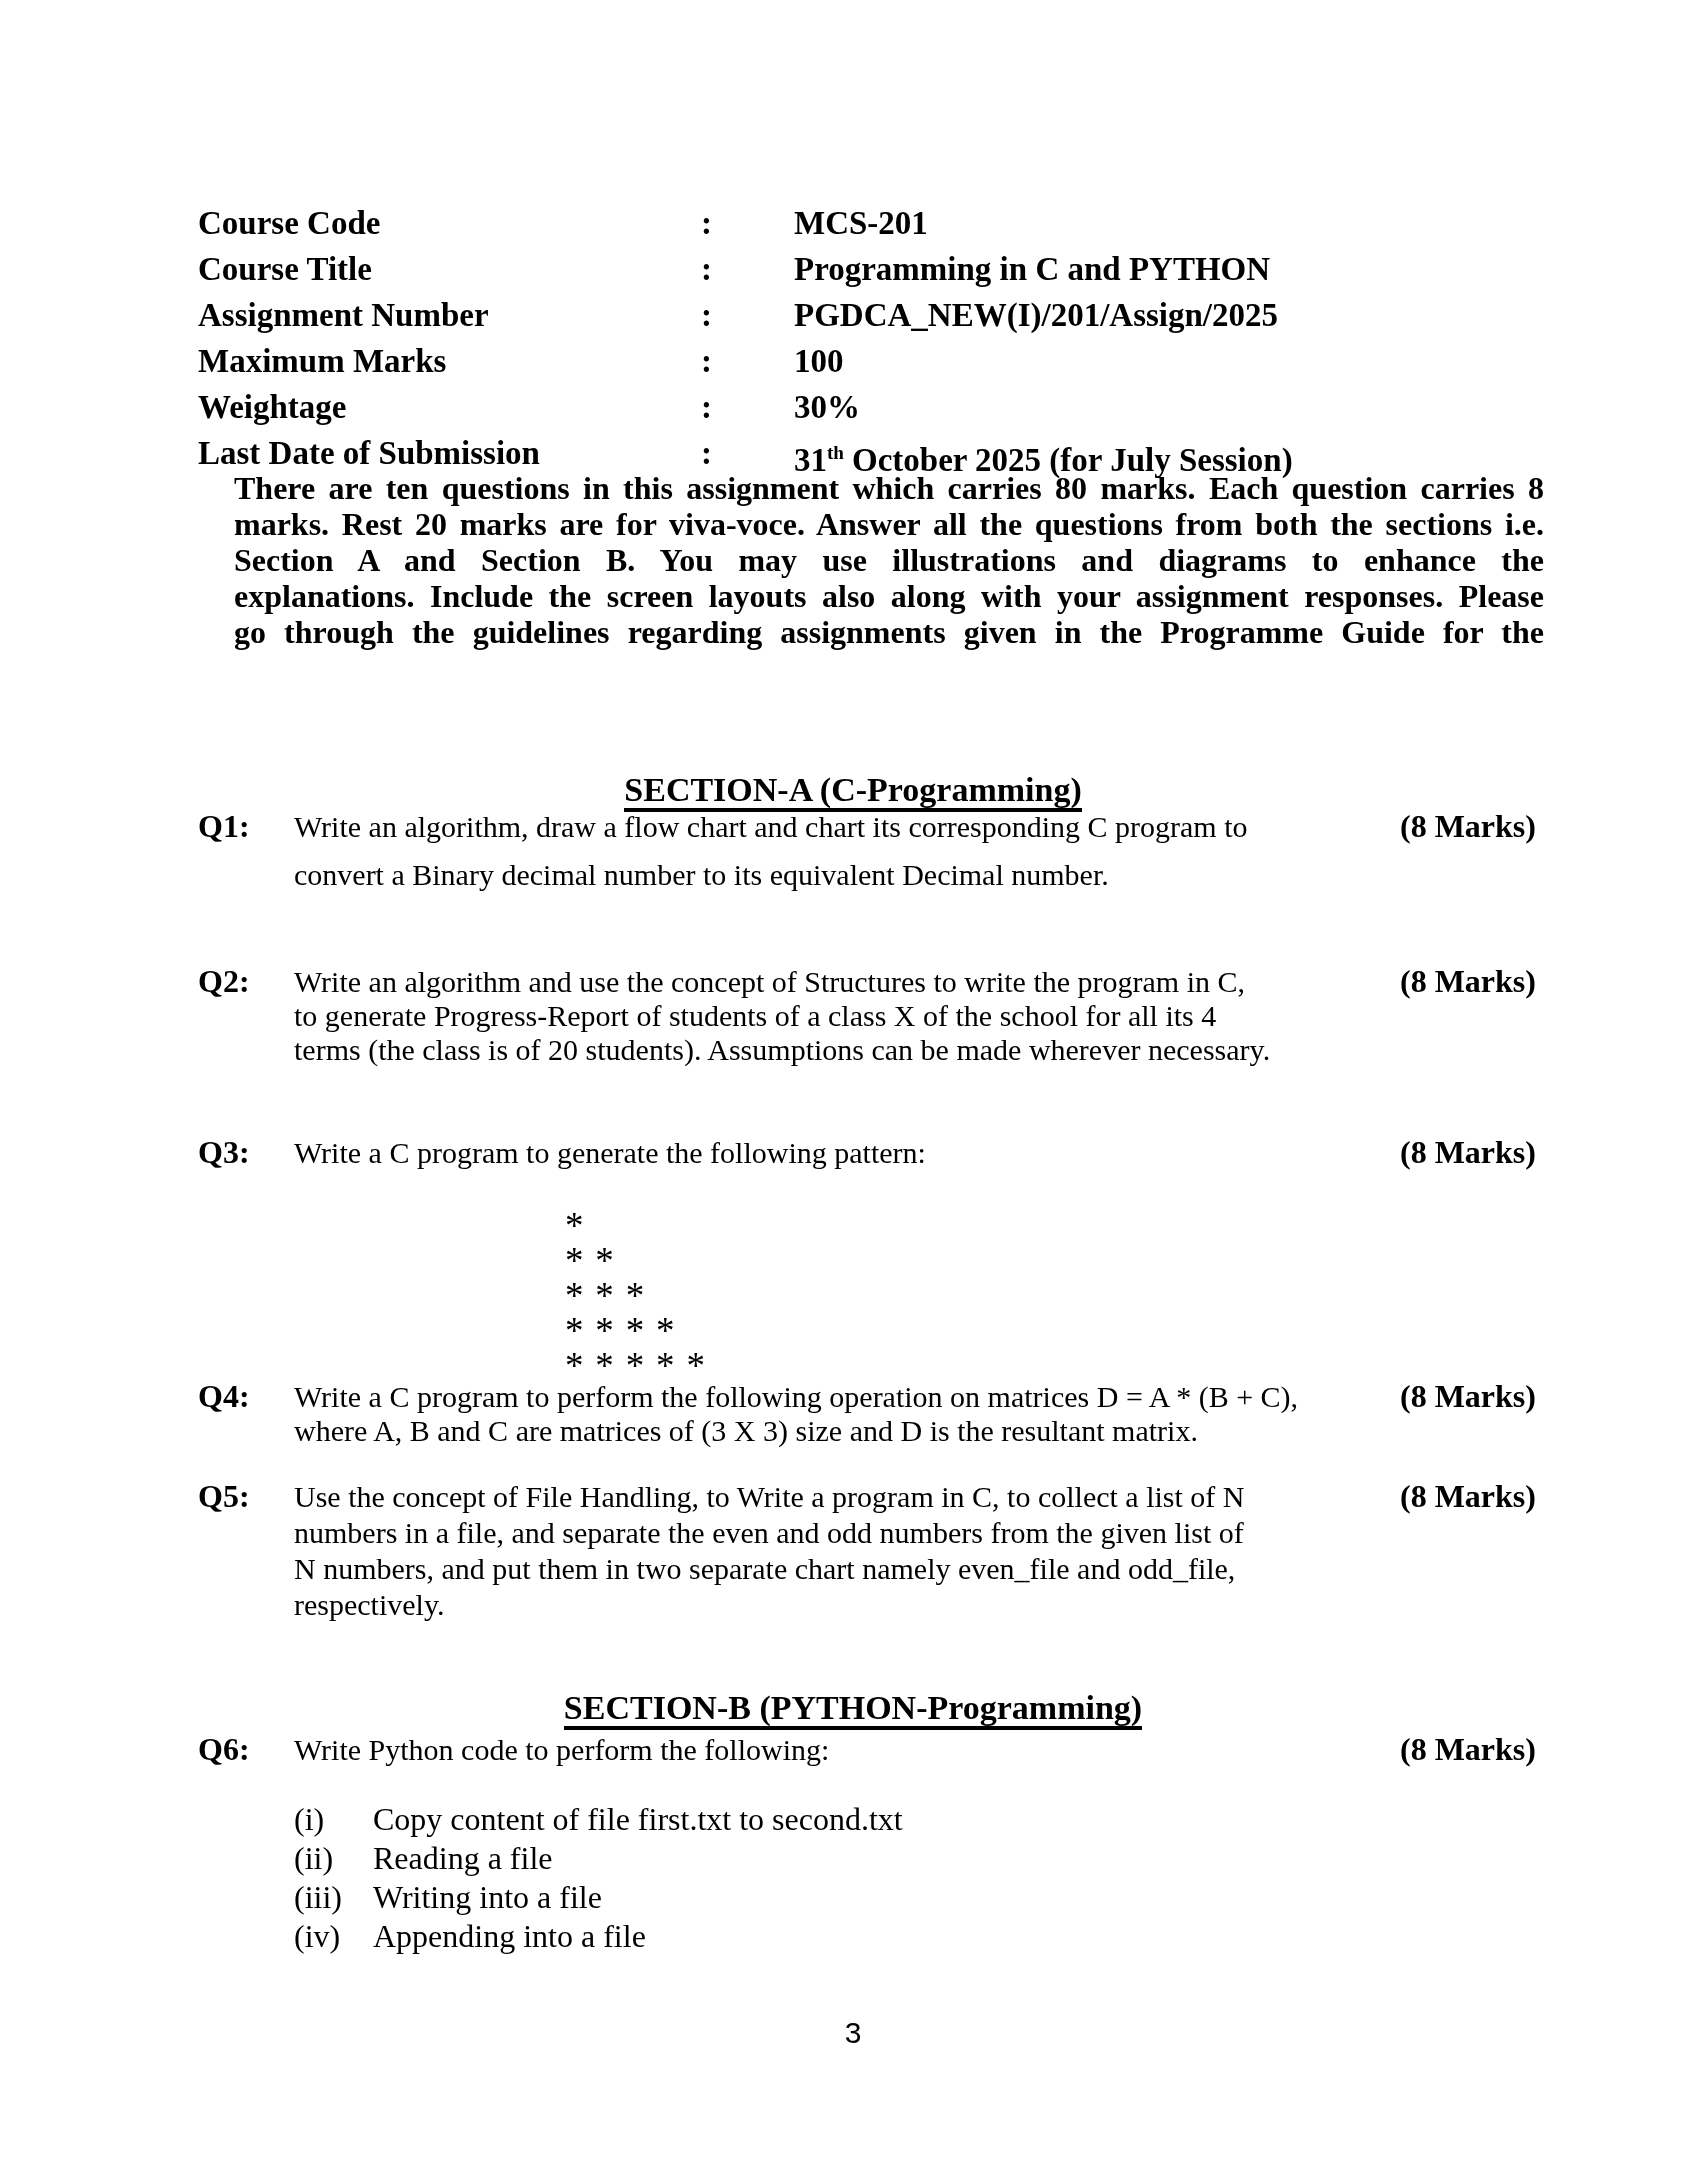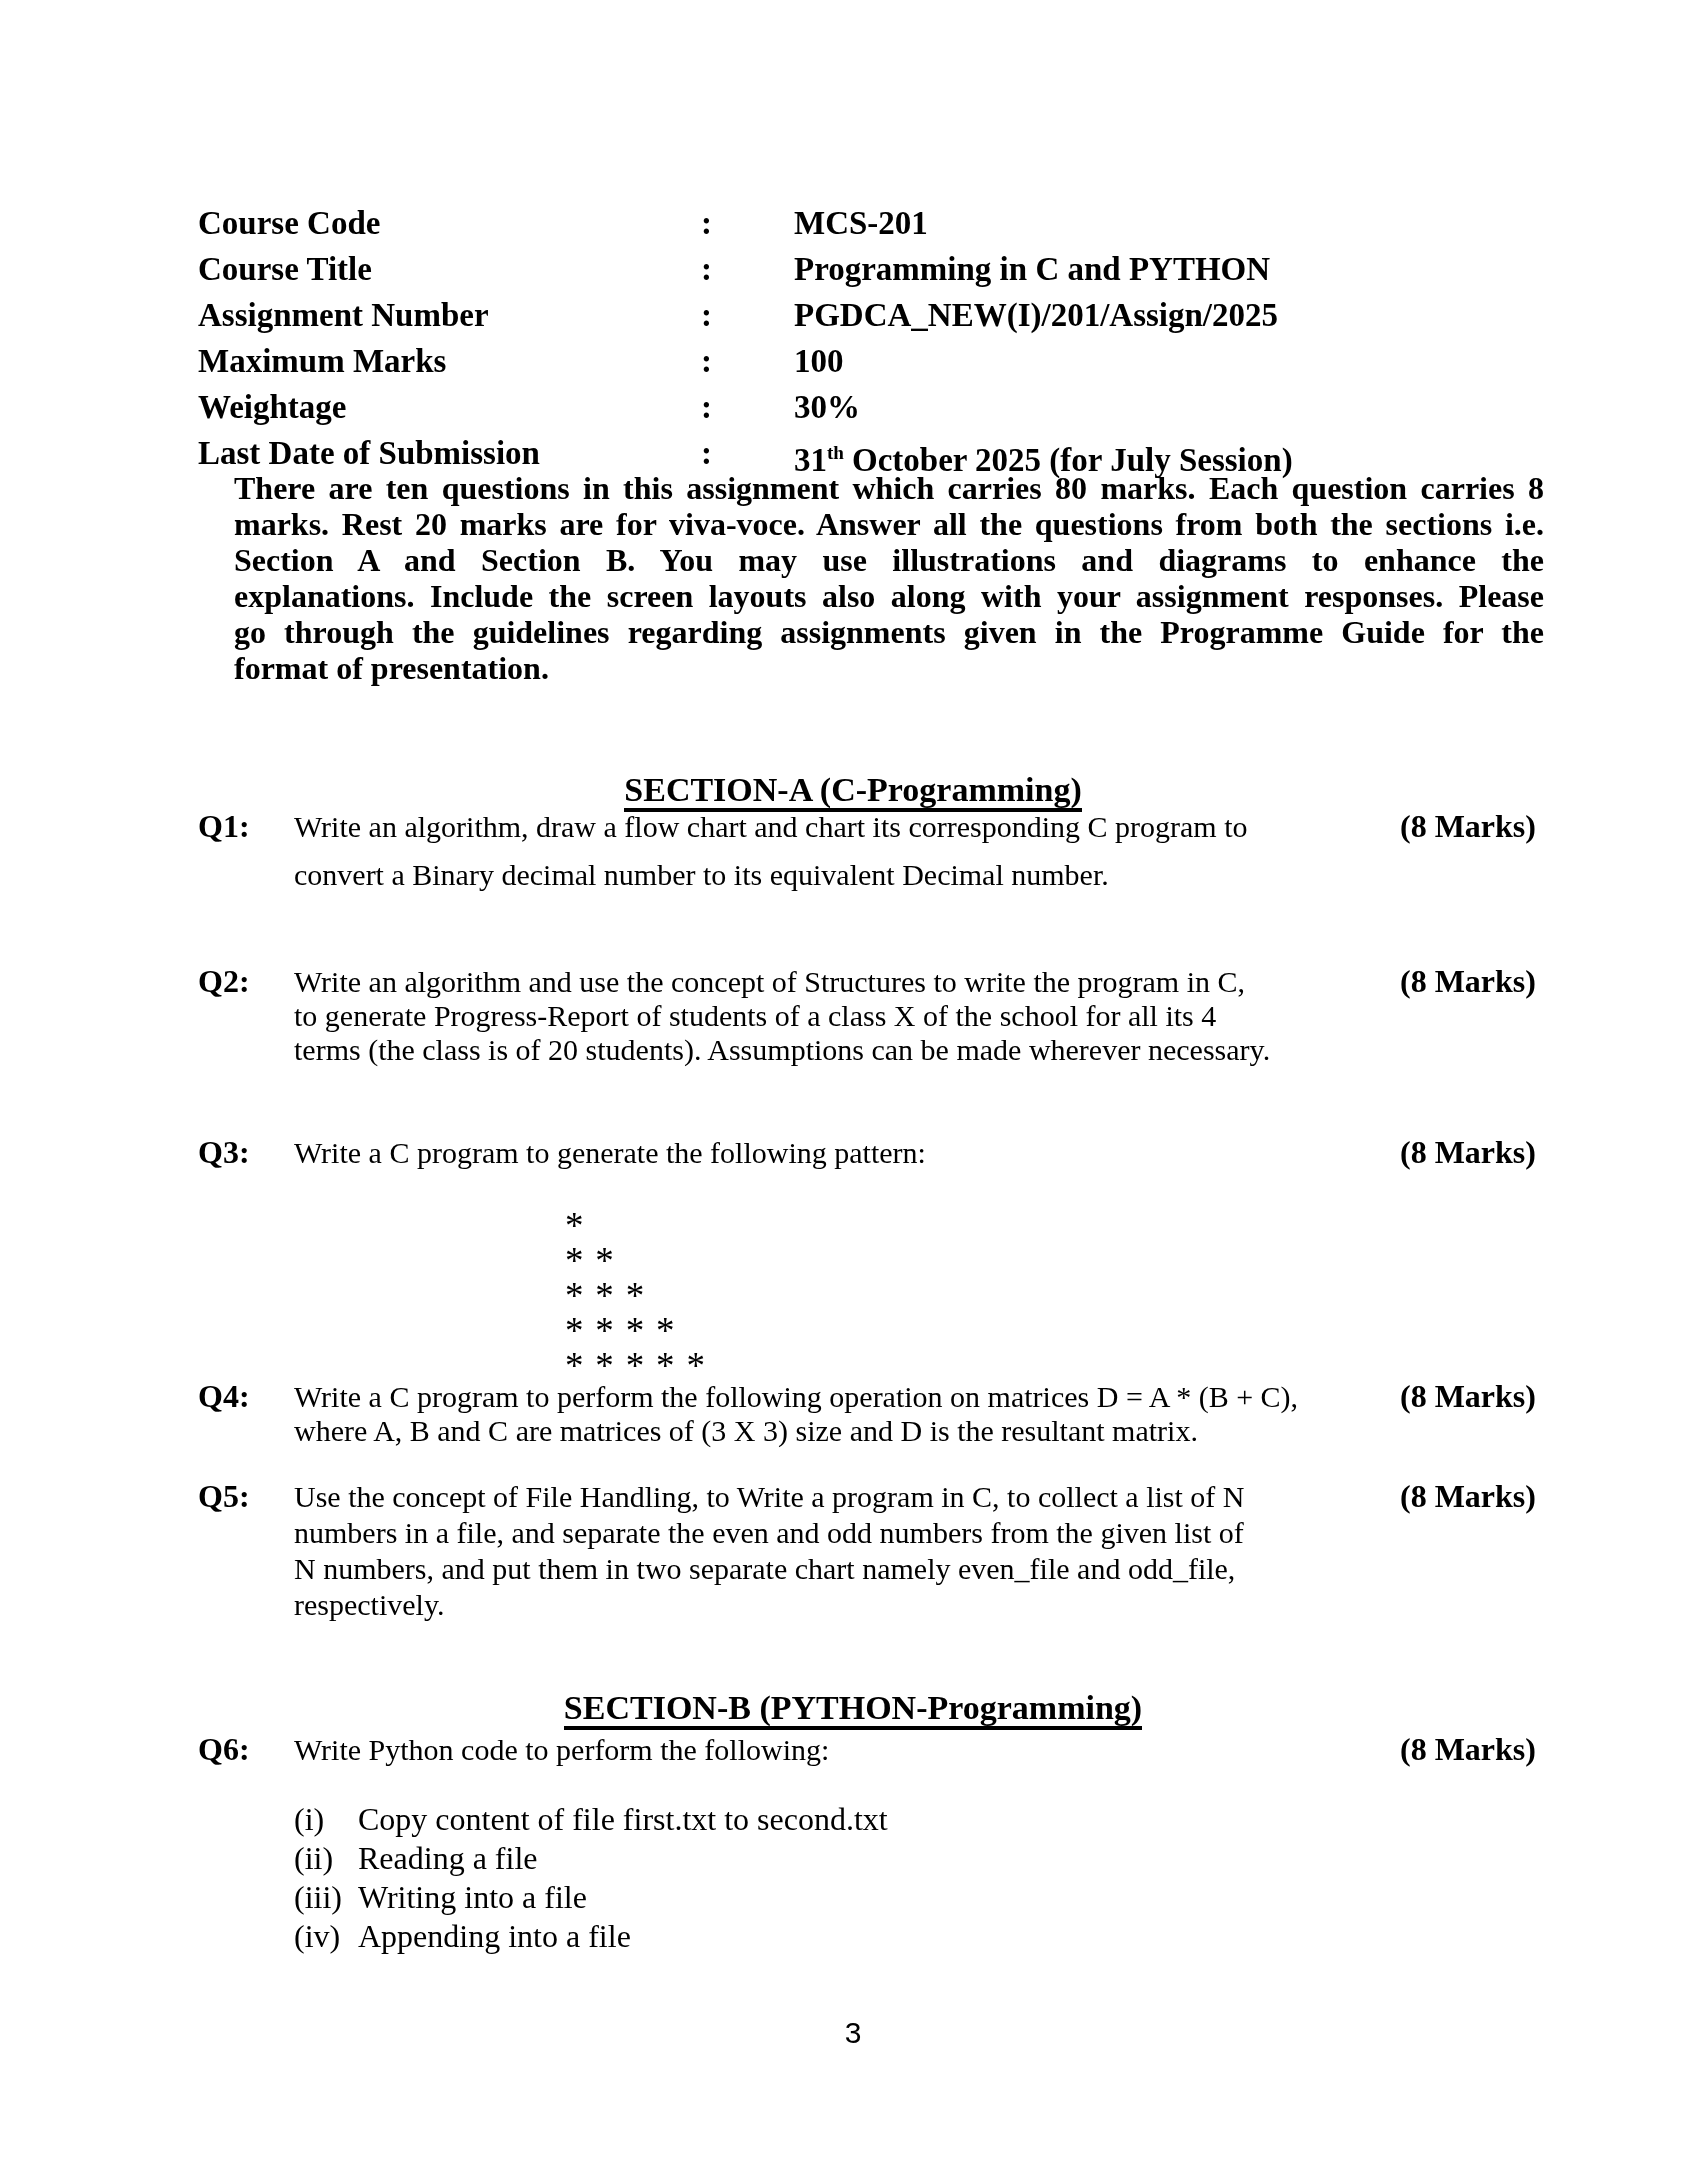--- a/index.html
+++ b/index.html
@@ -45,21 +45,21 @@
   .q6{top:1731px;}
 
   
   .pattern{margin-top:38px;margin-left:271px;font-size:37px;letter-spacing:1.3px;}
   .pattern div{line-height:35px;}
 
   
   .items{margin-top:33px;font-size:32px;}
   .item{display:flex;line-height:39px;}
   .item-marker{flex:none;width:64px;}
-  .item-text{flex:1;}
+  .item-text{flex:1;margin-left:15px;}
 
   
   .pgnum{top:2016px;text-align:center;font-family:"Liberation Sans","DejaVu Sans",sans-serif;font-size:30px;line-height:33px;}
 </style>
 </head>
 <body>
 
 <div class="page">
 
   <div class="block hdr">
@@ -94,21 +94,20 @@
       <span><span>31</span><span class="hdr-sup">th</span><span class="hdr-rest">October 2025 (for July Session)</span></span>
     </div>
   </div>
 
   <div class="block intro">
     <div class="jline">There are ten questions in this assignment which carries 80 marks. Each question carries 8</div>
     <div class="jline">marks. Rest 20 marks are for viva-voce. Answer all the questions from both the sections i.e.</div>
     <div class="jline">Section A and Section B. You may use illustrations and diagrams to enhance the</div>
     <div class="jline">explanations. Include the screen layouts also along with your assignment responses. Please</div>
     <div class="jline">go through the guidelines regarding assignments given in the Programme Guide for the</div>
-    <div class="jline last">format of presentation.</div>
   </div>
 
   <div class="block sec sec-a">
     <span>SECTION-A (C-Programming)</span>
   </div>
 
   <div class="block q q1">
     <div class="q-num">Q1:</div>
     <div class="q-body">
       <div class="q-line">Write an algorithm, draw a flow chart and chart its corresponding C program to</div>

